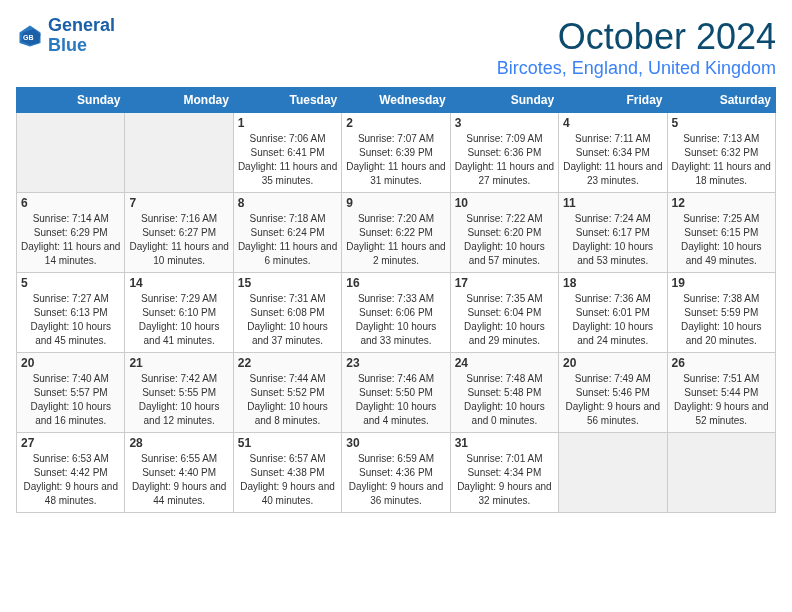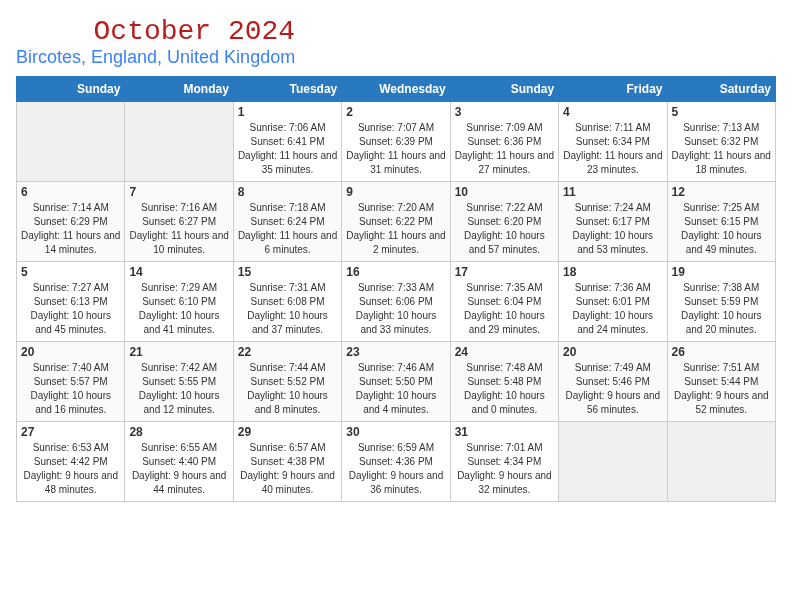--- a/index.html
+++ b/index.html
@@ -31,24 +31,23 @@
       color: #1a5fa8;
     }
     .logo-icon {
       width: 28px;
       height: 28px;
     }
     .title-block {
       text-align: right;
     }
     .month-title {
-      font-size: 28px;
+      font-size: 36px;
       font-weight: normal;
-      color: #b91c1c;
-      font-family: Liberation Mono, monospace;
+      color: #0c4a6e;
     }
     .location-title {
       font-size: 18px;
       color: #3b82f6;
     }
     table {
       width: 100%;
       border-collapse: collapse;
       table-layout: fixed;
     }
@@ -91,20 +90,33 @@
       background-color: #ffffff;
     }
     td.empty {
       background: #f0f0f0 !important;
     }
   </style>
 </head>
 <body>
 
 <div class="header">
+  <div class="logo">
+    <svg class="logo-icon" viewBox="0 0 32 32">
+      <polygon points="16,4 28,12 28,24 16,28 4,24 4,12" fill="#2979c0"></polygon>
+      <polygon points="20,8 28,14 26,24 16,26 6,22 8,12" fill="#1a5fa8"></polygon>
+      <text x="8" y="20" font-size="8" fill="white" font-weight="bold">GB</text>
+    </svg>
+    <div>
+      <div class="logo-text">
+        <span>General</span><br>
+        <span style="color:#2979c0">Blue</span>
+      </div>
+    </div>
+  </div>
   <div class="title-block">
     <div class="month-title">October 2024</div>
     <div class="location-title">Bircotes, England, United Kingdom</div>
   </div>
 </div>
 
 <table>
   <thead>
     <tr>
     <th>Sunday</th>
@@ -234,21 +246,21 @@
       <tr>
         <td>
           <span class="day-num">27</span>
           <div class="day-detail">Sunrise: 6:53 AM<br>Sunset: 4:42 PM<br>Daylight: 9 hours and 48 minutes.</div>
         </td>
         <td>
           <span class="day-num">28</span>
           <div class="day-detail">Sunrise: 6:55 AM<br>Sunset: 4:40 PM<br>Daylight: 9 hours and 44 minutes.</div>
         </td>
         <td>
-          <span class="day-num">29</span>
+          <span class="day-num">51</span>
           <div class="day-detail">Sunrise: 6:57 AM<br>Sunset: 4:38 PM<br>Daylight: 9 hours and 40 minutes.</div>
         </td>
         <td>
           <span class="day-num">30</span>
           <div class="day-detail">Sunrise: 6:59 AM<br>Sunset: 4:36 PM<br>Daylight: 9 hours and 36 minutes.</div>
         </td>
         <td>
           <span class="day-num">31</span>
           <div class="day-detail">Sunrise: 7:01 AM<br>Sunset: 4:34 PM<br>Daylight: 9 hours and 32 minutes.</div>
         </td>

